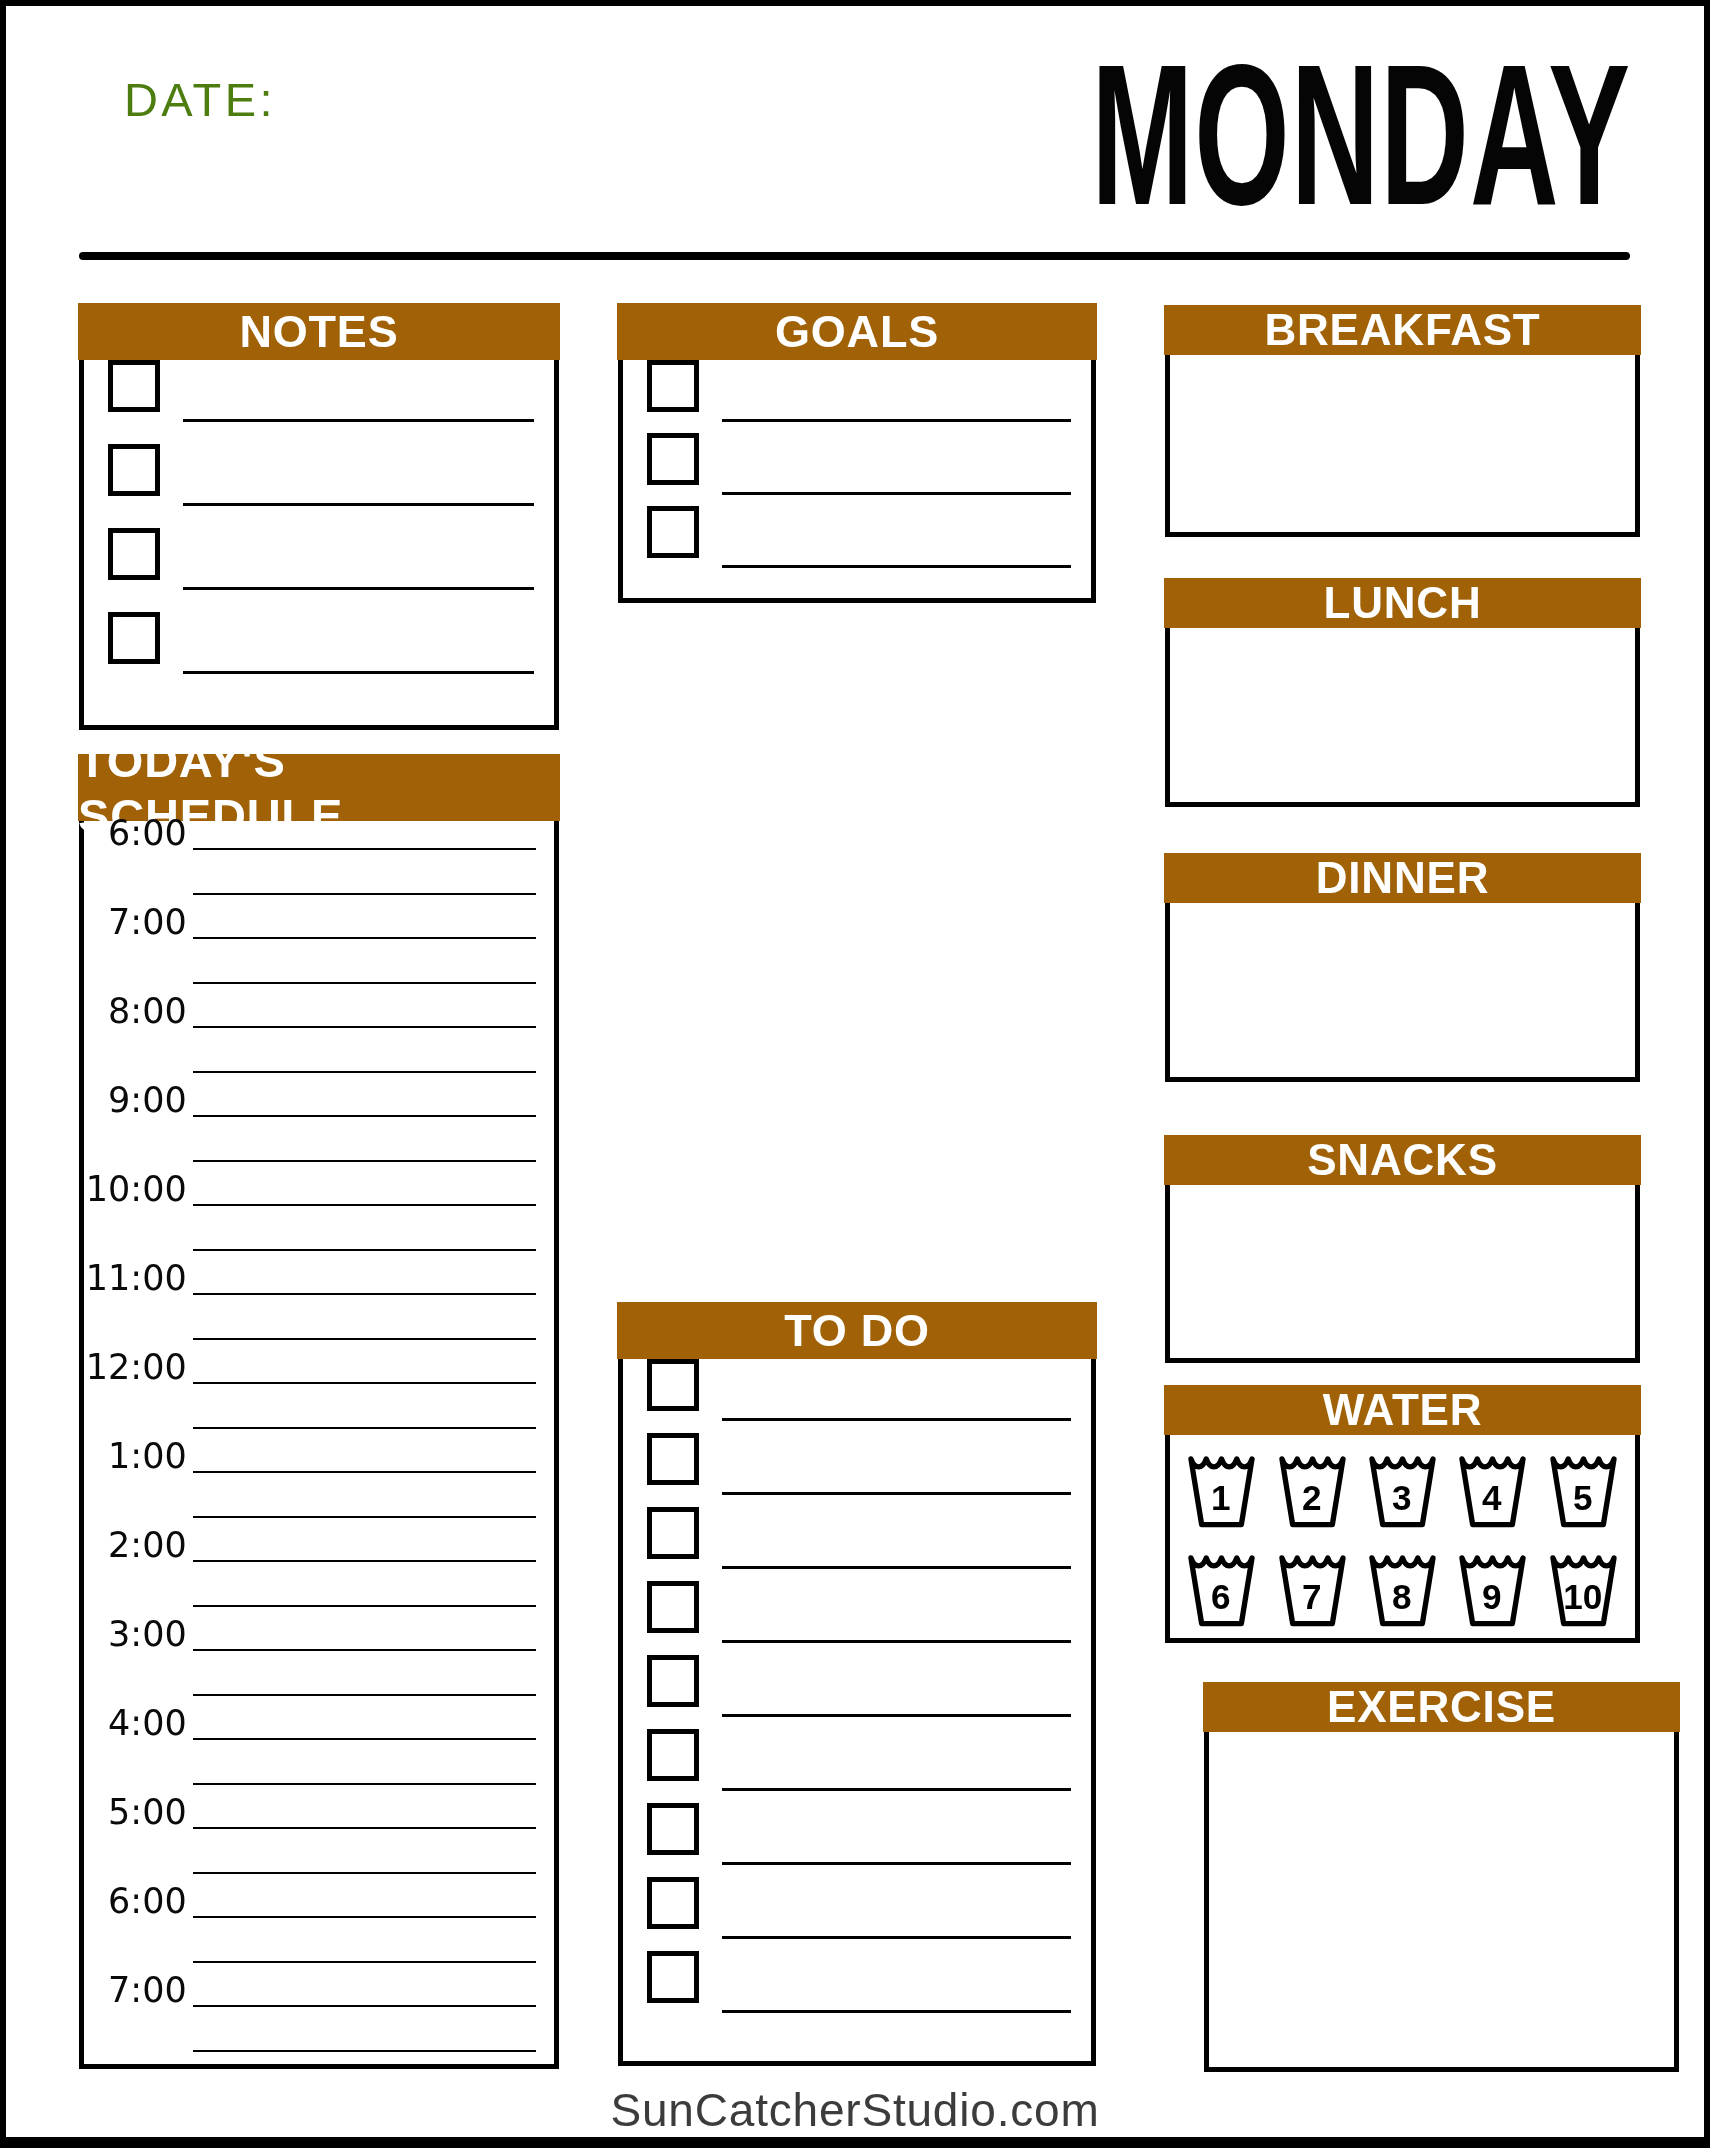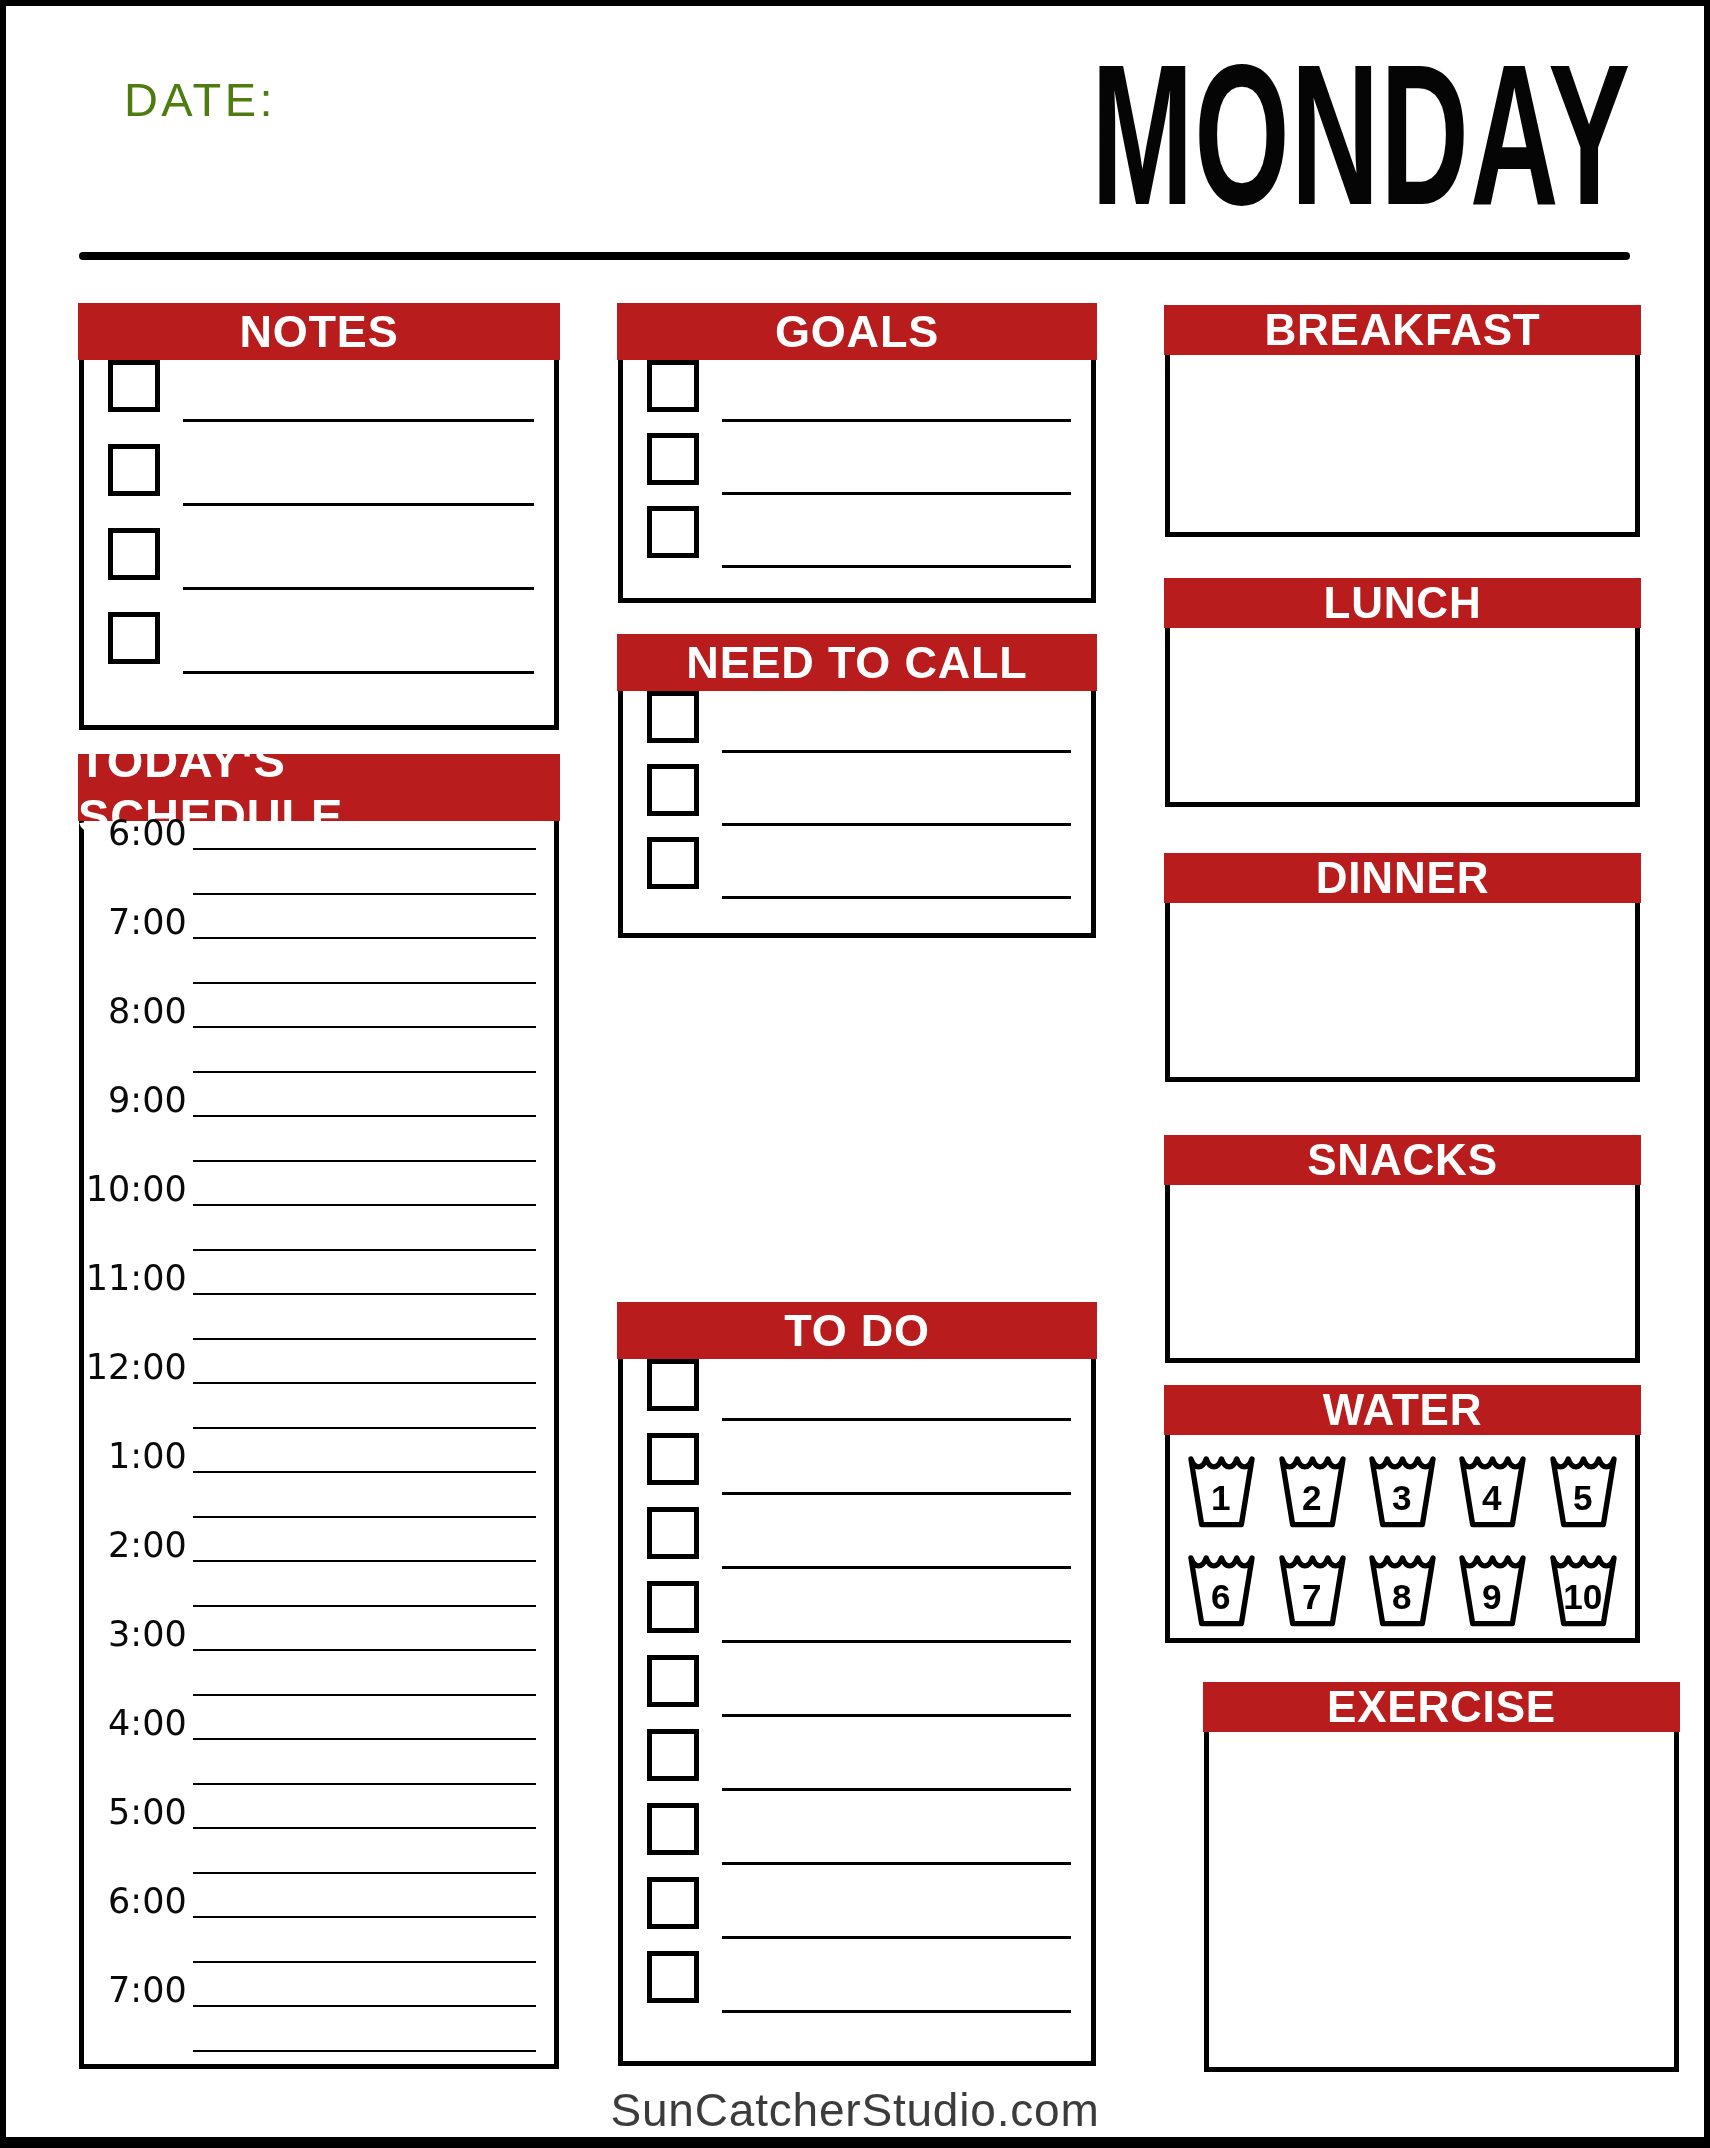--- a/index.html
+++ b/index.html
@@ -8,21 +8,21 @@
   .page-border{position:absolute;inset:0;border:6.7px solid #000;border-bottom-width:11px;pointer-events:none;}
 
   
   .date-label{position:absolute;left:124px;top:72px;font-size:47px;font-weight:400;letter-spacing:3.4px;color:#4d7c0f;}
   .day-title{position:absolute;top:34px;right:79px;font-size:201px;font-weight:700;line-height:1;
              letter-spacing:1.7px;transform:scaleX(0.61);transform-origin:100% 50%;color:#050505;}
   .divider{position:absolute;left:79px;top:252px;width:1551px;height:7.6px;background:#000;border-radius:4.2px;}
 
   
   .sec{position:absolute;border:5.9px solid #000;background:#fff;box-sizing:border-box;}
-  .sec-header{margin:-5.9px -5.9px 0 -5.9px;background:#b91c1c;color:#fff;display:flex;align-items:center;
+  .sec-header{margin:-5.9px -5.9px 0 -5.9px;background:#a16207;color:#fff;display:flex;align-items:center;
               justify-content:center;font-weight:700;letter-spacing:0.8px;}
   .h68{height:57px;font-size:45px;}
   .h80{height:67px;font-size:47px;}
   .h60{height:50px;font-size:44px;}
 
   
   .crow{position:relative;}
   .chk{position:absolute;left:23.5px;top:0;width:52px;height:52px;border:5px solid #000;background:#fff;box-sizing:border-box;}
   .wline{position:absolute;left:99px;right:20px;top:59px;border-top:3.4px solid #000;height:0;}
   #notes .crow{height:84px;}
@@ -184,35 +184,20 @@
     <div class="crow">
         <span class="chk"></span>
         <span class="wline"></span>
       </div>
     <div class="crow">
         <span class="chk"></span>
         <span class="wline"></span>
       </div>
   </section>
 
-  <section class="sec" id="need-to-call">
-    <div class="sec-header h68">NEED TO CALL</div>
-    <div class="crow">
-        <span class="chk"></span>
-        <span class="wline"></span>
-      </div>
-    <div class="crow">
-        <span class="chk"></span>
-        <span class="wline"></span>
-      </div>
-    <div class="crow">
-        <span class="chk"></span>
-        <span class="wline"></span>
-      </div>
-  </section>
 
 
   <section class="sec" id="todo">
     <div class="sec-header h68">TO DO</div>
     <div class="crow">
         <span class="chk"></span>
         <span class="wline"></span>
       </div>
     <div class="crow">
         <span class="chk"></span>

